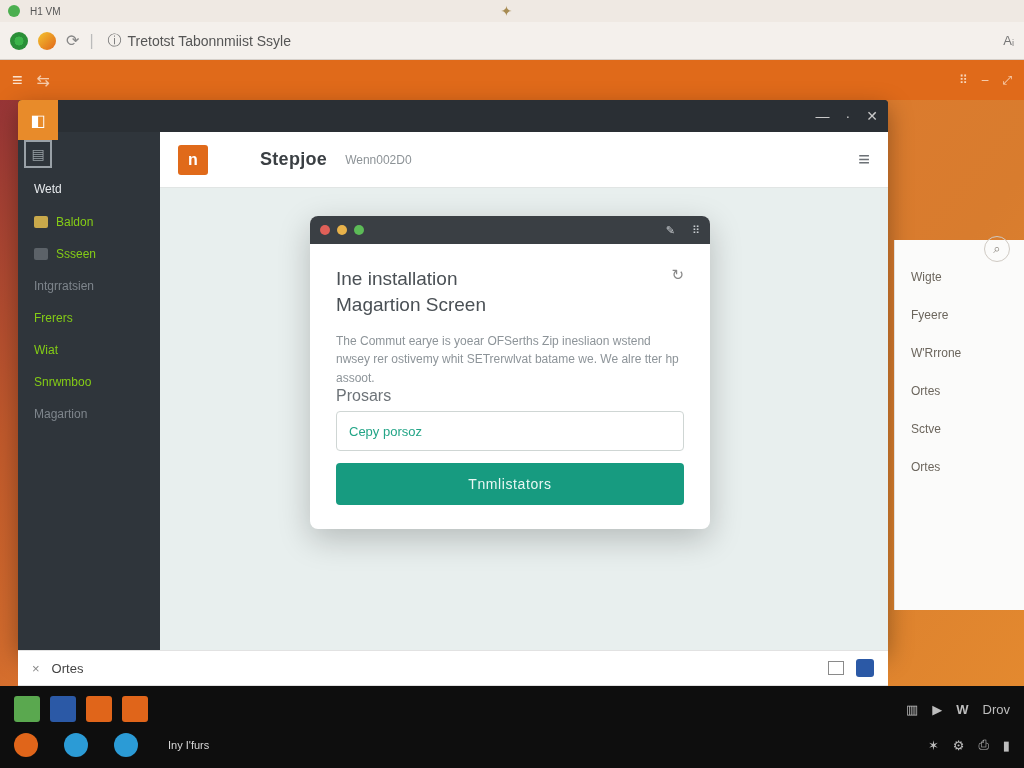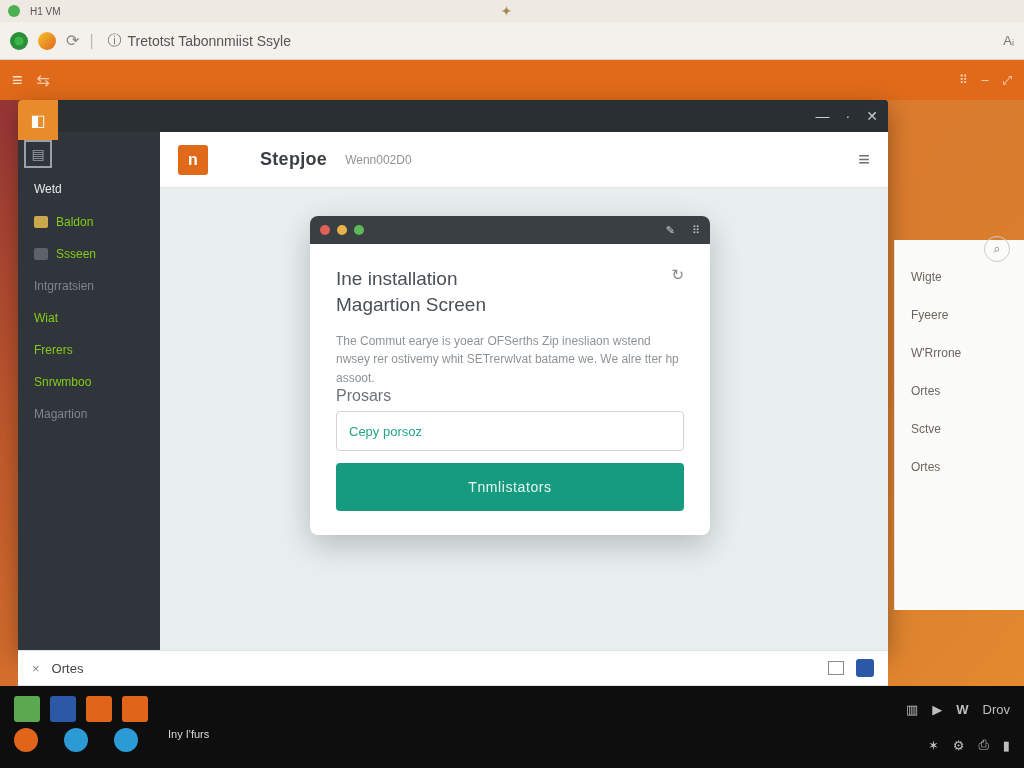--- a/index.html
+++ b/index.html
@@ -120,21 +120,21 @@
 .modal-h1 { color: #4a5055; font-size: 19px; font-weight: 500; line-height: 1.35; }
 .modal-h2 { color: #4a5055; font-size: 19px; font-weight: 500; margin-top: 2px; }
 .modal-desc { color: #8d9499; font-size: 12px; line-height: 1.55; margin-top: 16px; }
 .modal-label { color: #6d7378; font-size: 16px; margin-bottom: 6px; }
 .modal-input {
   width: 100%; height: 40px; border: 1px solid #cfd6d4; border-radius: 4px;
   padding: 0 12px; font-size: 13px; color: #1a9d7f; background: #fff;
 }
 .modal-input::placeholder { color: #23a587; }
 .modal-btn {
-  width: 100%; height: 48px; margin-top: 12px; border: none; border-radius: 4px;
+  width: 100%; height: 42px; margin-top: 12px; border: none; border-radius: 4px;
   background: #179b80; color: #e9f7f3; font-size: 14px; letter-spacing: .6px; cursor: pointer;
 }
 
 
 .right-panel {
   position: absolute; top: 240px; right: 0; width: 130px; height: 370px;
   background: #fbfbfa; border-left: 1px solid #e3e0db; padding: 18px 16px 10px;
 }
 .right-panel .srch {
   position: absolute; top: -4px; right: 14px;
@@ -157,21 +157,21 @@
 
 .taskbar {
   position: absolute; left: 0; right: 0; bottom: 0; height: 82px;
   background: #0e0e0e; color: #d8d8d8; padding: 8px 14px 4px;
 }
 .taskbar .row1 { display: flex; align-items: center; gap: 10px; height: 30px; }
 .taskbar .sq { width: 26px; height: 26px; border-radius: 3px; }
 .taskbar .lbl { font-size: 11px; margin-left: 4px; }
 .taskbar .flex { flex: 1; }
 .taskbar .ri { display: flex; gap: 14px; align-items: center; font-size: 13px; color: #bdbdbd; }
-.taskbar .row2 { display: flex; gap: 26px; height: 34px; margin-top: 4px; }
+.taskbar .row2 { display: flex; align-items: center; gap: 26px; height: 34px; margin-top: 4px; }
 .taskbar .circ { width: 24px; height: 24px; border-radius: 50%; }
 
 </style>
 </head>
 <body>
 
 <div class="desktop">
 
   <div class="os-menubar">
     <span class="dot green"></span>
@@ -222,24 +222,24 @@
           <span>Baldon</span>
         </div>
         <div class="item">
           <span class="ic hdr"></span>
           <span>Ssseen</span>
         </div>
         <div class="item muted">
           <span>Intgrratsien</span>
         </div>
         <div class="item">
+          <span>Frerers</span>
+        </div>
+        <div class="item">
           <span>Wiat</span>
-        </div>
-        <div class="item">
-          <span>Frerers</span>
         </div>
         <div class="item">
           <span>Snrwmboo</span>
         </div>
         <div class="item muted">
           <span>Magartion</span>
         </div>
       </div>
 
       <div class="content">

